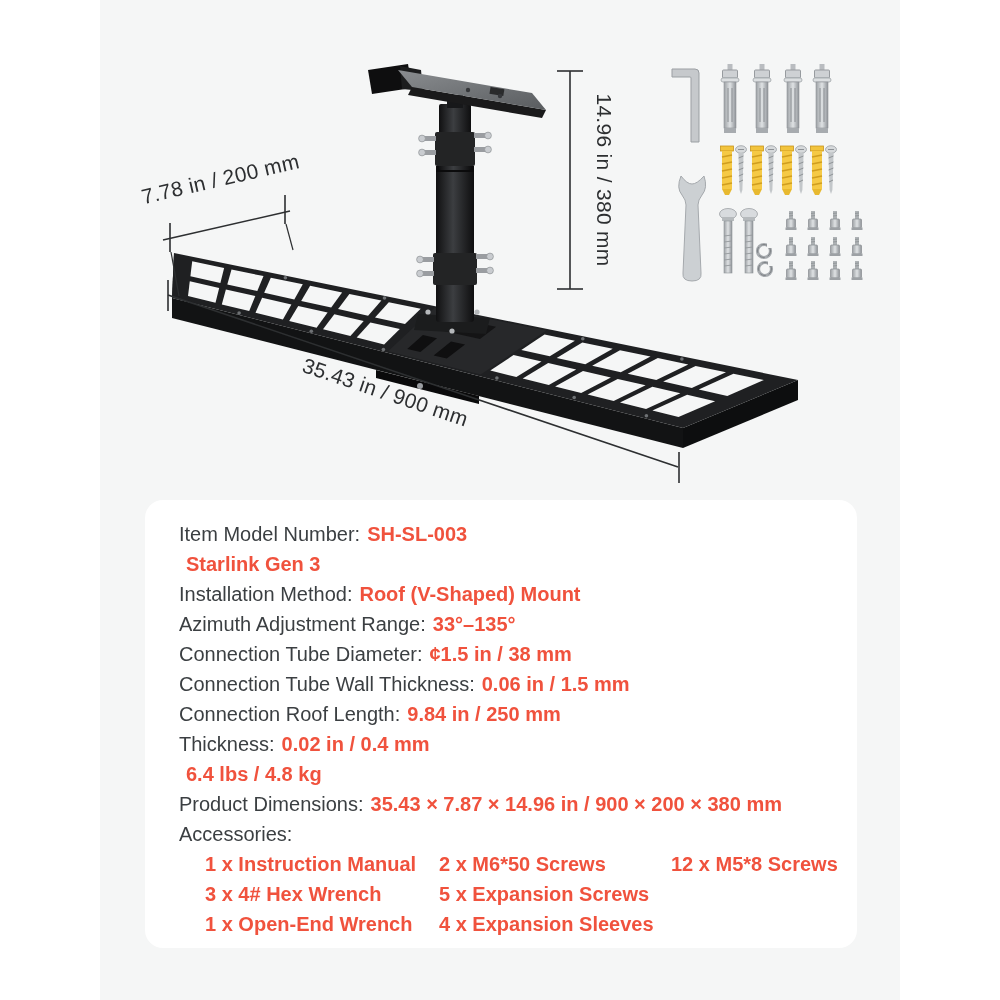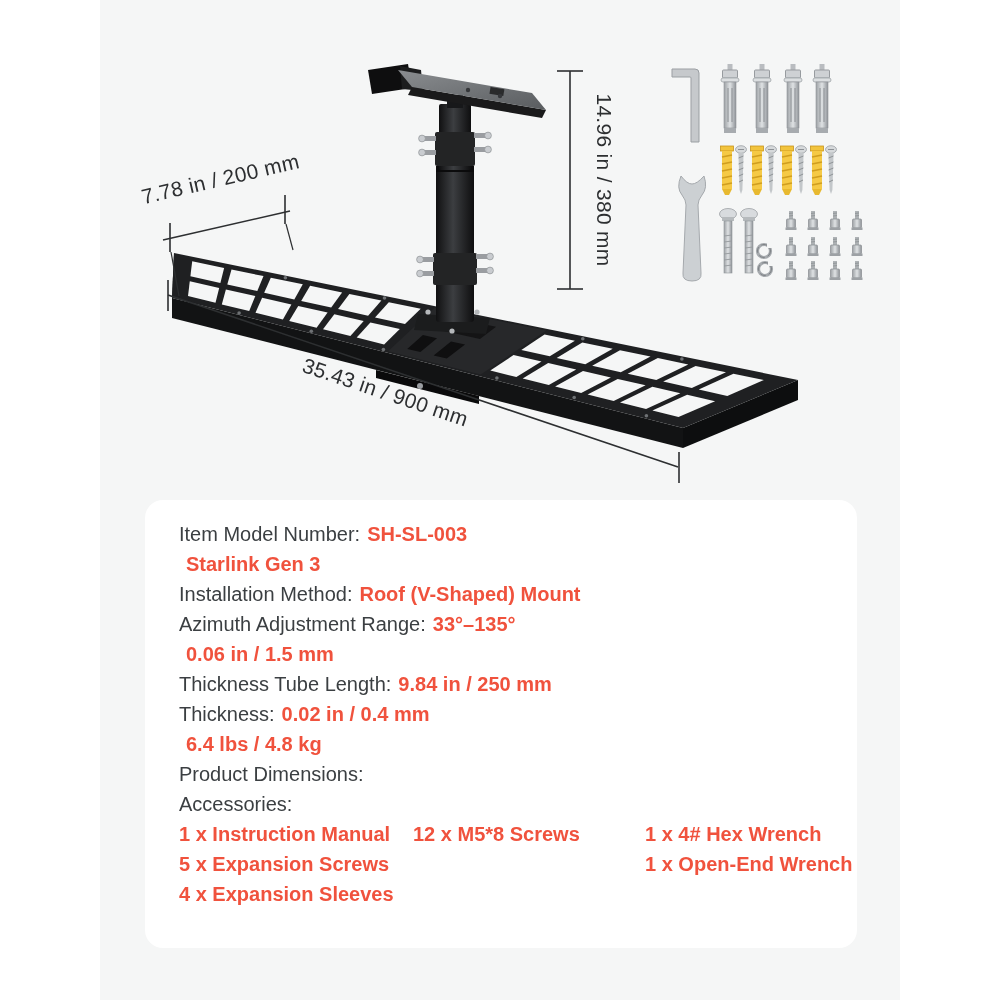--- a/index.html
+++ b/index.html
@@ -21,21 +21,21 @@
   .spec-row{
     display:flex;align-items:flex-end;height:30px;line-height:30px;
     font-size:20px;white-space:nowrap;
   }
   .spec-label{color:#3b3f42;font-weight:400;}
   .spec-value{color:#f0523d;font-weight:700;margin-left:7px;}
   .acc-grid{
     display:grid;grid-template-columns:234px 232px 1fr;
     font-size:20px;font-weight:700;color:#f0523d;
   }
-  .acc-cell{height:30px;line-height:30px;white-space:nowrap;}
+  .acc-cell{height:30px;line-height:30px;white-space:nowrap;margin-left:26px;}
   svg text.dim{
     fill:#2d2f31;font-family:"Liberation Sans",sans-serif;
     font-size:21px;font-weight:500;letter-spacing:.3px;
   }
 </style>
 </head>
 <body>
 
 <div class="canvas-band"></div>
 
@@ -308,43 +308,50 @@
   </div>
   <div class="spec-row">
     <span class="spec-label">Installation Method:</span>
     <span class="spec-value">Roof (V-Shaped) Mount</span>
   </div>
   <div class="spec-row">
     <span class="spec-label">Azimuth Adjustment Range:</span>
     <span class="spec-value">33°–135°</span>
   </div>
   <div class="spec-row">
+    <span class="spec-label">Connection Tube Diameter:</span>
+    <span class="spec-value">¢1.5 in / 38 mm</span>
+  </div>
+  <div class="spec-row">
+    <span class="spec-label">Connection Tube Wall Thickness:</span>
     <span class="spec-value">0.06 in / 1.5 mm</span>
   </div>
   <div class="spec-row">
-    <span class="spec-label">Thickness Tube Length:</span>
+    <span class="spec-label">Connection Roof Length:</span>
     <span class="spec-value">9.84 in / 250 mm</span>
   </div>
   <div class="spec-row">
     <span class="spec-label">Thickness:</span>
     <span class="spec-value">0.02 in / 0.4 mm</span>
   </div>
   <div class="spec-row">
     <span class="spec-value">6.4 lbs / 4.8 kg</span>
   </div>
   <div class="spec-row">
     <span class="spec-label">Product Dimensions:</span>
+    <span class="spec-value">35.43 × 7.87 × 14.96 in / 900 × 200 × 380 mm</span>
   </div>
   <div class="spec-row">
     <span class="spec-label">Accessories:</span>
   </div>
 
   <div class="acc-grid">
     <div class="acc-cell">1 x Instruction Manual</div>
+    <div class="acc-cell">2 x M6*50 Screws</div>
     <div class="acc-cell">12 x M5*8 Screws</div>
-    <div class="acc-cell">1 x 4# Hex Wrench</div>
+    <div class="acc-cell">3 x 4# Hex Wrench</div>
     <div class="acc-cell">5 x Expansion Screws</div>
     <div class="acc-cell"></div>
     <div class="acc-cell">1 x Open-End Wrench</div>
     <div class="acc-cell">4 x Expansion Sleeves</div>
     <div class="acc-cell"></div>
   </div>
 </div>
 
 </body></html>

